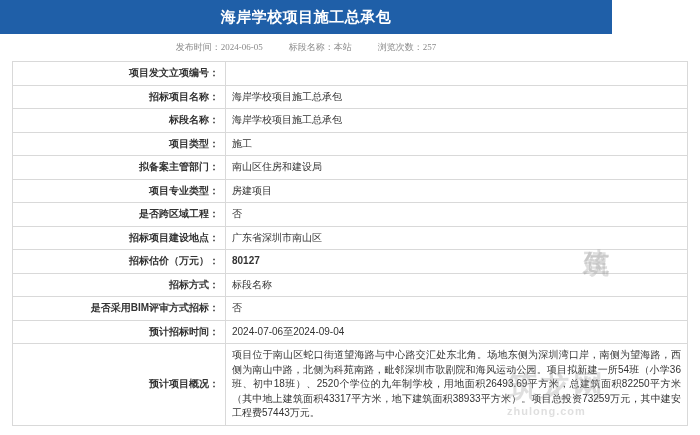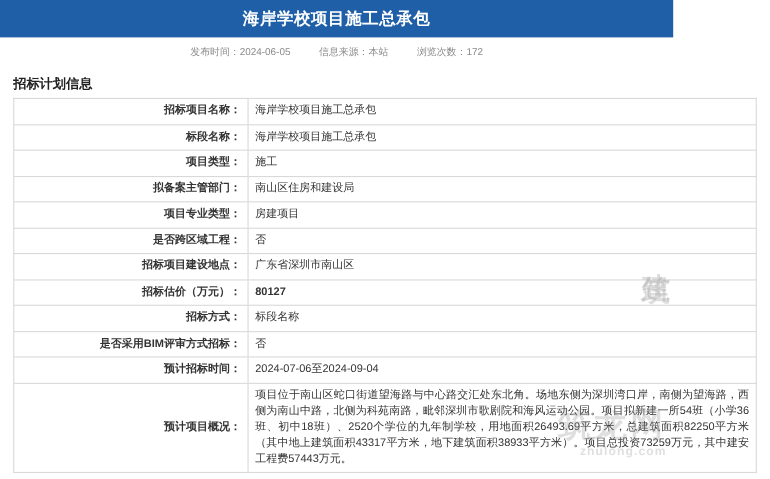--- a/index.html
+++ b/index.html
@@ -39,20 +39,21 @@
   
   .meta-line {
     height: 26px;
     display: flex;
     align-items: center;
     justify-content: center;
     gap: 26px;
     font-size: 9px;
     color: #8a8a8a;
     border-bottom: 1px solid #ffffff;
+    font-family: Liberation Serif, serif;
   }
   .meta-item {
     white-space: nowrap;
   }
   
   .section-title-wrap {
     padding: 6px 12px 4px 12px;
   }
   .section-title {
     font-size: 12px;
@@ -116,46 +117,47 @@
     right: 6px;
     bottom: 18px;
     font-size: 30px;
     letter-spacing: 3px;
     color: rgba(150,150,150,0.30);
   }
   .wm-bottom-right .small {
     font-size: 11px;
     letter-spacing: 1px;
     display: block;
-    text-align: right;
+    text-align: left;
     margin-top: -2px;
   }
 </style>
 </head>
 <body>
 
 <div class="page">
 
   <div class="header-bar">
     <div class="header-title">海岸学校项目施工总承包</div>
   </div>
 
   <div class="meta-line">
     <span class="meta-item">发布时间：2024-06-05</span>
-    <span class="meta-item">信息来源：本站</span>
-    <span class="meta-item">浏览次数：172</span>
-  </div>
-
-  <div class="section-title-wrap">
-    <span class="section-title">招标计划信息</span>
-  </div>
+    <span class="meta-item">标段名称：本站</span>
+    <span class="meta-item">浏览次数：257</span>
+  </div>
+
 
   <div class="table-wrap">
     <table class="info-table">
       <tbody>
+        <tr>
+          <td class="label-cell">项目发文立项编号：</td>
+          <td class="value-cell"></td>
+        </tr>
         <tr>
           <td class="label-cell">招标项目名称：</td>
           <td class="value-cell">海岸学校项目施工总承包</td>
         </tr>
         <tr>
           <td class="label-cell">标段名称：</td>
           <td class="value-cell">海岸学校项目施工总承包</td>
         </tr>
         <tr>
           <td class="label-cell">项目类型：</td>

